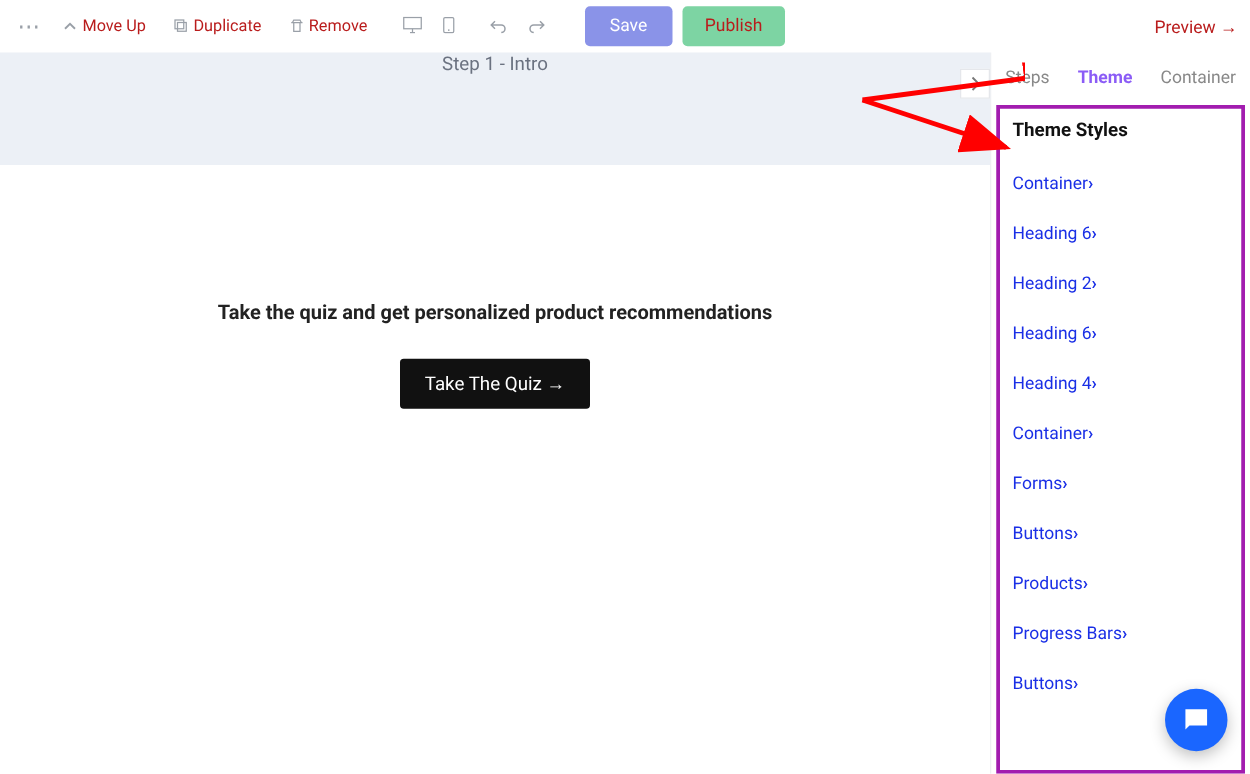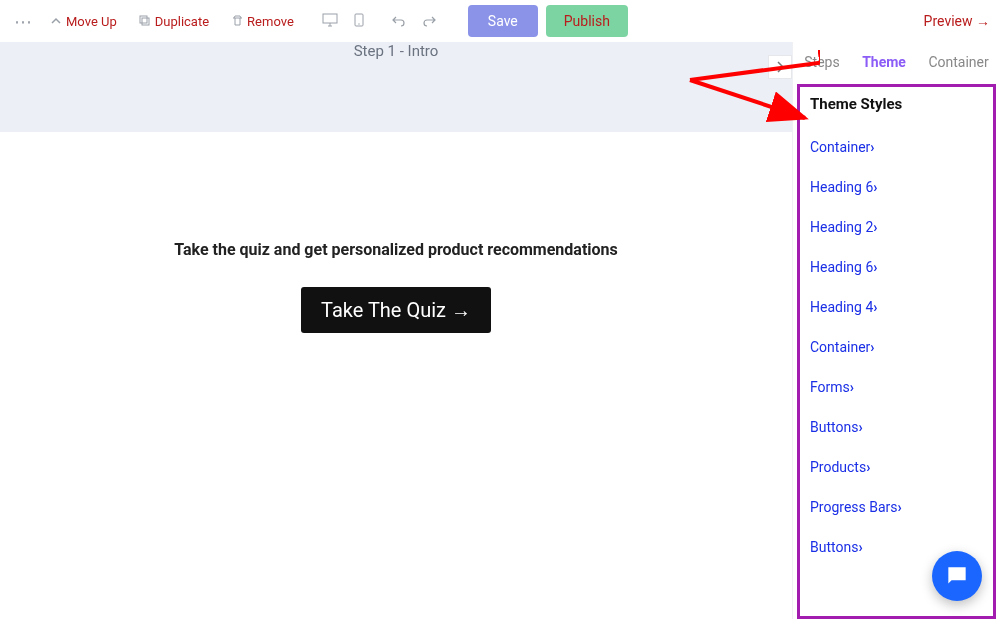--- a/index.html
+++ b/index.html
@@ -17,21 +17,21 @@
     .btn-save { background: #8a93e8; color: #fff; border: none; padding: 8px 20px; border-radius: 4px; font-size: 14px; cursor: pointer; text-align: center; }
     .btn-publish { background: #7dd4a3; color: #b91c1c; border: none; padding: 8px 18px; border-radius: 4px; font-size: 14px; cursor: pointer; }
     .preview-link { margin-left: auto; color: #b91c1c; font-size: 14px; cursor: pointer; }
 
     .workspace { display: flex; height: calc(100% - 42px); }
     .canvas-area { flex: 1; position: relative; }
     .step-bar { height: 90px; background: #ecf0f6; display: flex; justify-content: center; color: #6b7280; font-size: 15px; }
     .canvas-content { padding-top: 90px; text-align: center; }
     .headline { font-size: 30px; font-weight: 700; color: #111; }
     .subline { font-size: 16px; color: #222; margin-top: 18px; font-weight: bold; }
-    .cta { display: inline-flex; align-items: center; gap: 6px; background: #111; color: #fff; border: none; padding: 11px 20px; border-radius: 3px; font-size: 20px; margin-top: 28px; cursor: pointer; }
+    .cta { display: inline-flex; align-items: center; gap: 6px; background: #111; color: #fff; border: none; padding: 11px 20px; border-radius: 3px; font-size: 15px; margin-top: 28px; cursor: pointer; }
 
     .collapse-tab { position: absolute; top: 55px; right: 208px; width: 24px; height: 24px; background: #fff; border: 1px solid #e5e7eb; display: flex; align-items: center; justify-content: center; cursor: pointer; z-index: 5; color:#666; }
 
     .sidebar { width: 208px; border-left: 1px solid #eef0f3; display: flex; flex-direction: column; }
     .sidebar-tabs { height: 40px; display: flex; align-items: center; justify-content: space-around; font-size: 14px; }
     .sidebar-tab { color: #888; cursor: pointer; padding: 0 6px; }
     .sidebar-tab.active { color: #8b5cf6; font-weight: 700; }
     .theme-panel { border: 3px solid #a21caf; margin: 2px 4px 0 4px; padding: 8px 10px 20px 10px; flex: 1; }
     .panel-title { font-size: 15px; font-weight: 700; color: #111; margin-bottom: 14px; }
     .style-item { display: flex; align-items: center; padding: 12px 0; cursor: pointer; }

